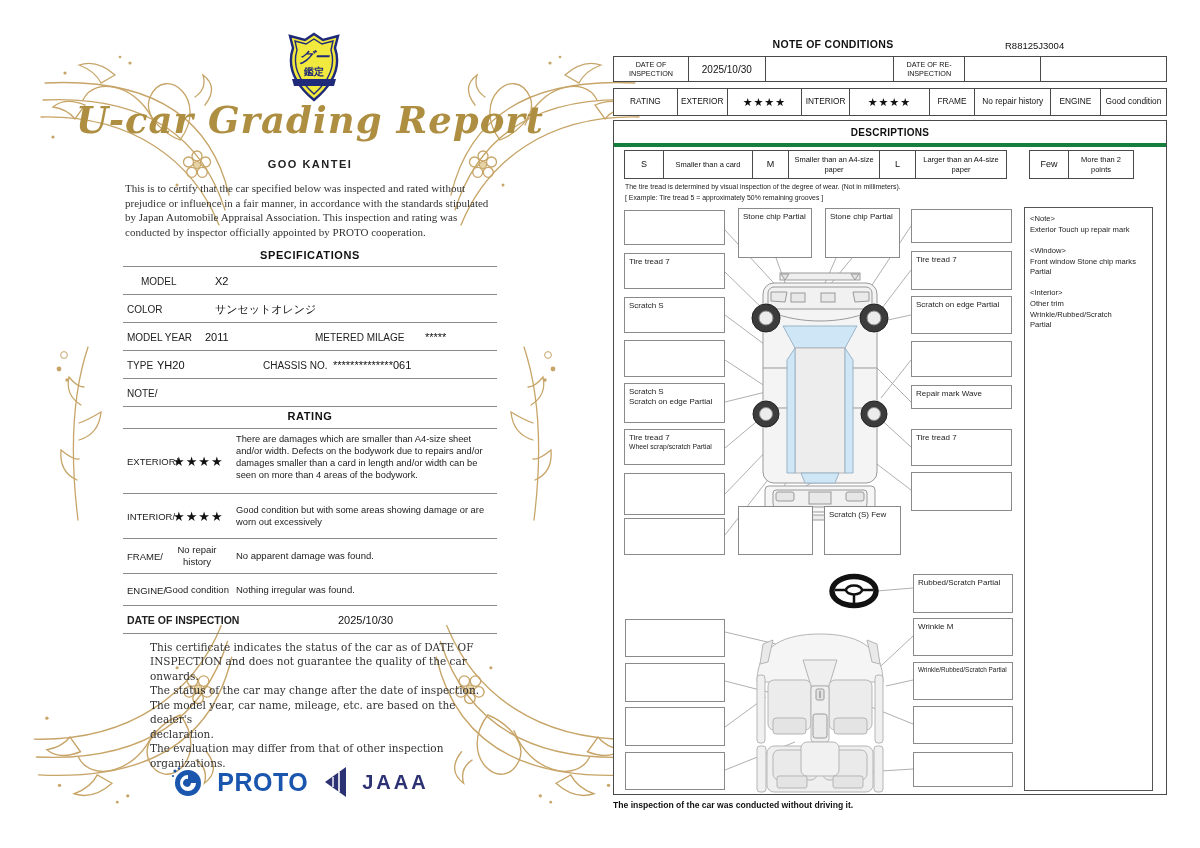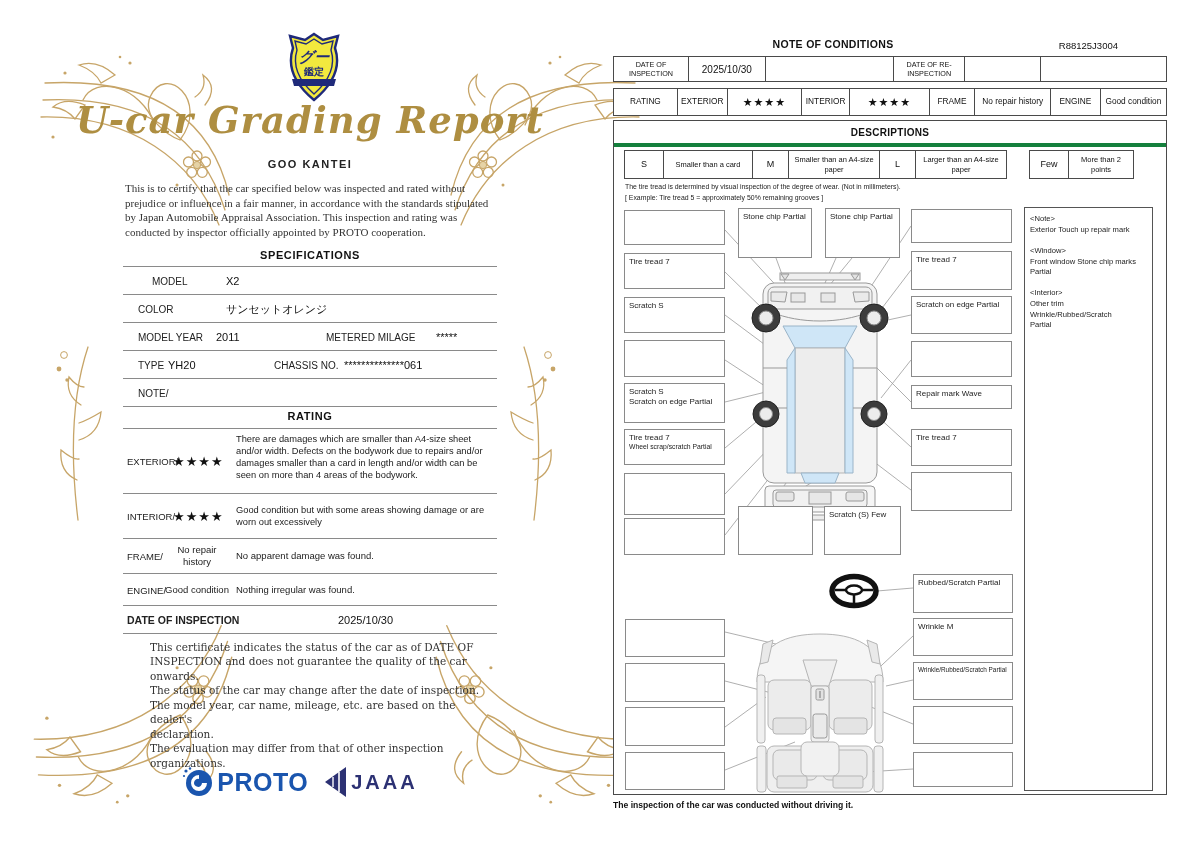--- a/index.html
+++ b/index.html
@@ -14,45 +14,45 @@
     color:#ae8e41;letter-spacing:1px;}
   .cert-sub{position:absolute;left:70px;top:158px;width:480px;text-align:center;
     font-size:11px;font-weight:bold;letter-spacing:1.5px;color:#222;}
   .cert-intro{position:absolute;left:125px;top:181px;width:374px;
     font-family:Liberation Serif, serif;font-size:11px;line-height:1.33;color:#333;}
   .sec-head{position:absolute;left:123px;width:374px;text-align:center;
     font-size:11px;letter-spacing:.6px;color:#111;font-weight:600;}
   .spec{position:absolute;left:123px;top:266px;width:374px;}
   .spec-row{position:relative;height:27px;border-top:1px solid #8a8a8a;}
   .spec-row.last{border-bottom:1px solid #8a8a8a;}
-  .spec-row span{position:absolute;top:50%;transform:translateY(-50%);white-space:nowrap;margin-left:11px;}
+  .spec-row span{position:absolute;top:50%;transform:translateY(-50%);white-space:nowrap;}
   .slab{font-size:10px;color:#222;}
   .sval{font-size:11px;color:#111;}
   .rat{position:absolute;left:123px;top:428px;width:374px;}
   .rat-row{position:relative;border-top:1px solid #8a8a8a;}
   .rat-row.last{border-bottom:1px solid #8a8a8a;}
   .rlab{position:absolute;left:4px;top:50%;transform:translateY(-50%);font-size:9.5px;color:#222;}
   .rstars{position:absolute;left:50px;top:50%;transform:translateY(-50%);
     font-family:"DejaVu Sans",sans-serif;font-size:13px;letter-spacing:1px;color:#111;}
   .rval{position:absolute;left:42px;top:50%;transform:translateY(-50%);width:64px;
     text-align:center;font-size:9.5px;line-height:1.25;color:#222;}
   .rdesc{position:absolute;left:113px;top:4px;width:259px;font-size:9.3px;line-height:1.3;color:#222;}
   .rdesc.vc{top:50%;transform:translateY(-50%);}
   .cert-disc{position:absolute;left:150px;top:640px;width:348px;white-space:pre-line;
     font-family:"DejaVu Serif",serif;font-size:10.5px;line-height:1.38;color:#333;}
   .logos{position:absolute;left:0;top:766px;width:600px;display:flex;justify-content:center;
     align-items:center;gap:16px;}
-  .proto-wrap,.jaaa-wrap{display:flex;align-items:center;gap:3px;}
+  .proto-wrap,.jaaa-wrap{display:flex;align-items:center;gap:14px;}
   .proto-txt{font-size:25px;font-weight:800;color:#1a55ae;letter-spacing:.5px;}
   .jaaa-txt{font-size:20px;font-weight:800;color:#2c3173;letter-spacing:3px;}
   
   .rp{position:absolute;left:605px;top:30px;width:565px;height:790px;font-size:9px;}
   .rp-title{position:absolute;left:78px;top:8px;width:300px;text-align:center;
     font-size:10.5px;font-weight:bold;letter-spacing:.3px;color:#111;}
-  .rp-serial{position:absolute;left:400px;top:10px;width:113px;text-align:right;font-size:9.5px;color:#111;}
+  .rp-serial{position:absolute;left:400px;top:10px;width:113px;text-align:left;font-size:9.5px;color:#111;}
   .trow{position:absolute;left:8px;width:554px;display:flex;border:1px solid #4a4a4a;
     box-sizing:border-box;background:#fff;}
   .tcell{border-left:1px solid #4a4a4a;display:flex;flex-direction:column;
     justify-content:center;align-items:center;text-align:center;box-sizing:border-box;padding:1px 2px;}
   .tcell:first-child{border-left:none;}
   .lbl7{font-size:7.2px;line-height:1.25;color:#111;}
   .lbl8{font-size:8.3px;line-height:1.2;color:#111;}
   .val10{font-size:10px;color:#111;}
   .stars11{font-family:"DejaVu Sans",sans-serif;font-size:11px;letter-spacing:1px;color:#111;}
   .descbox{position:absolute;left:8px;top:90px;width:554px;height:675px;

